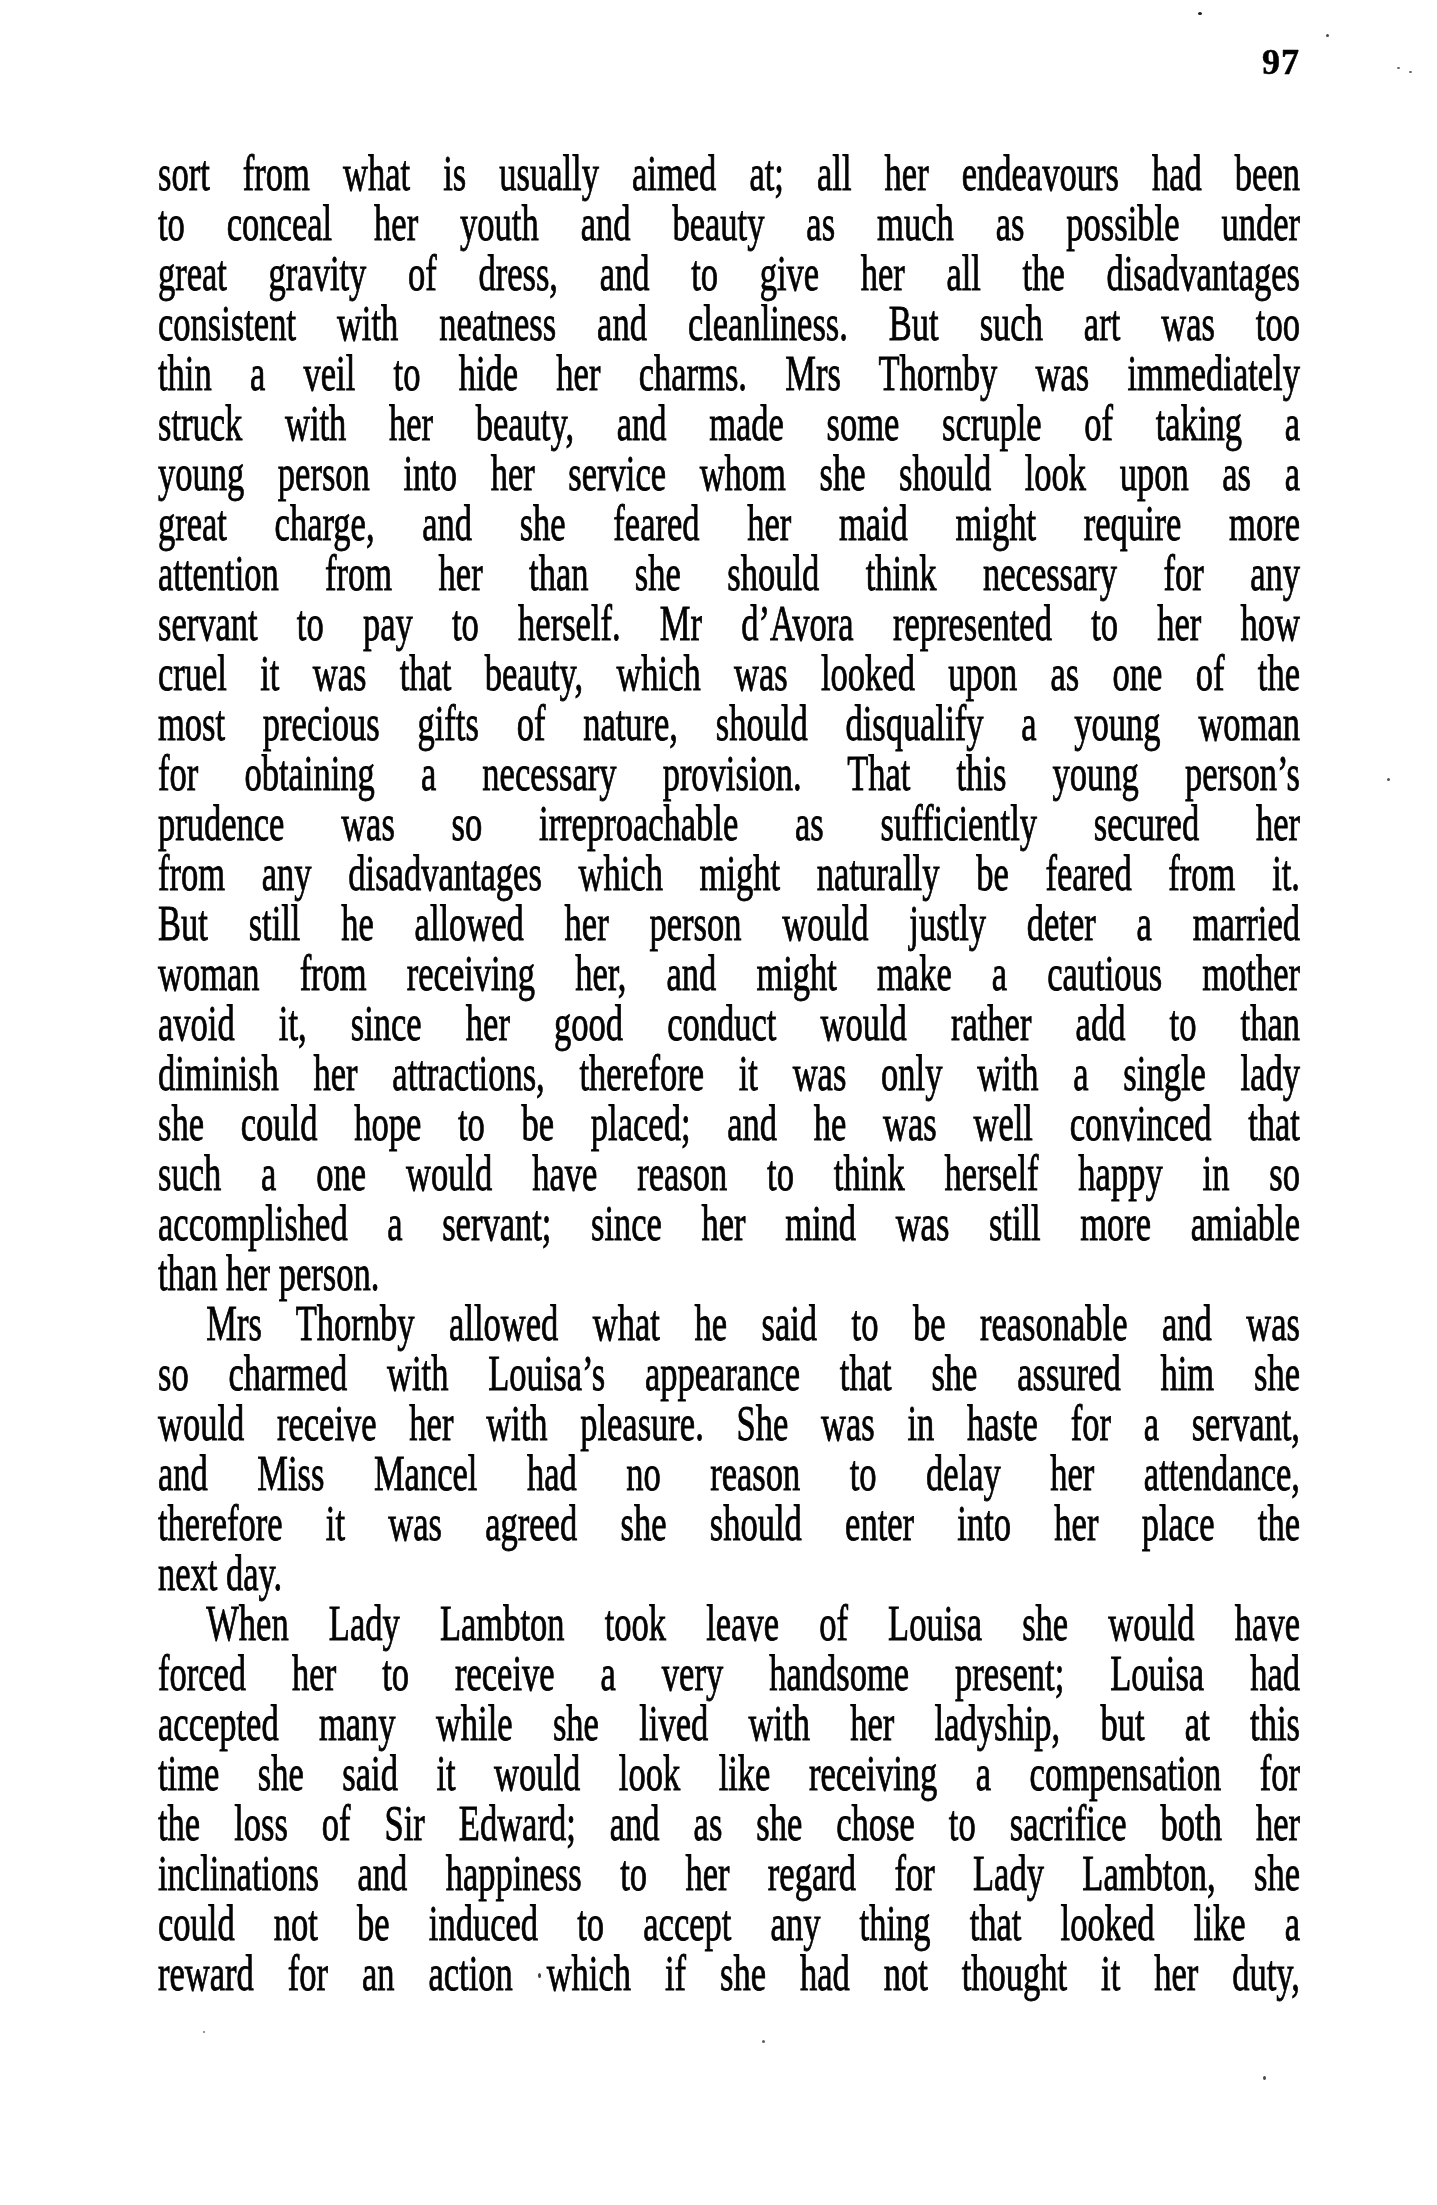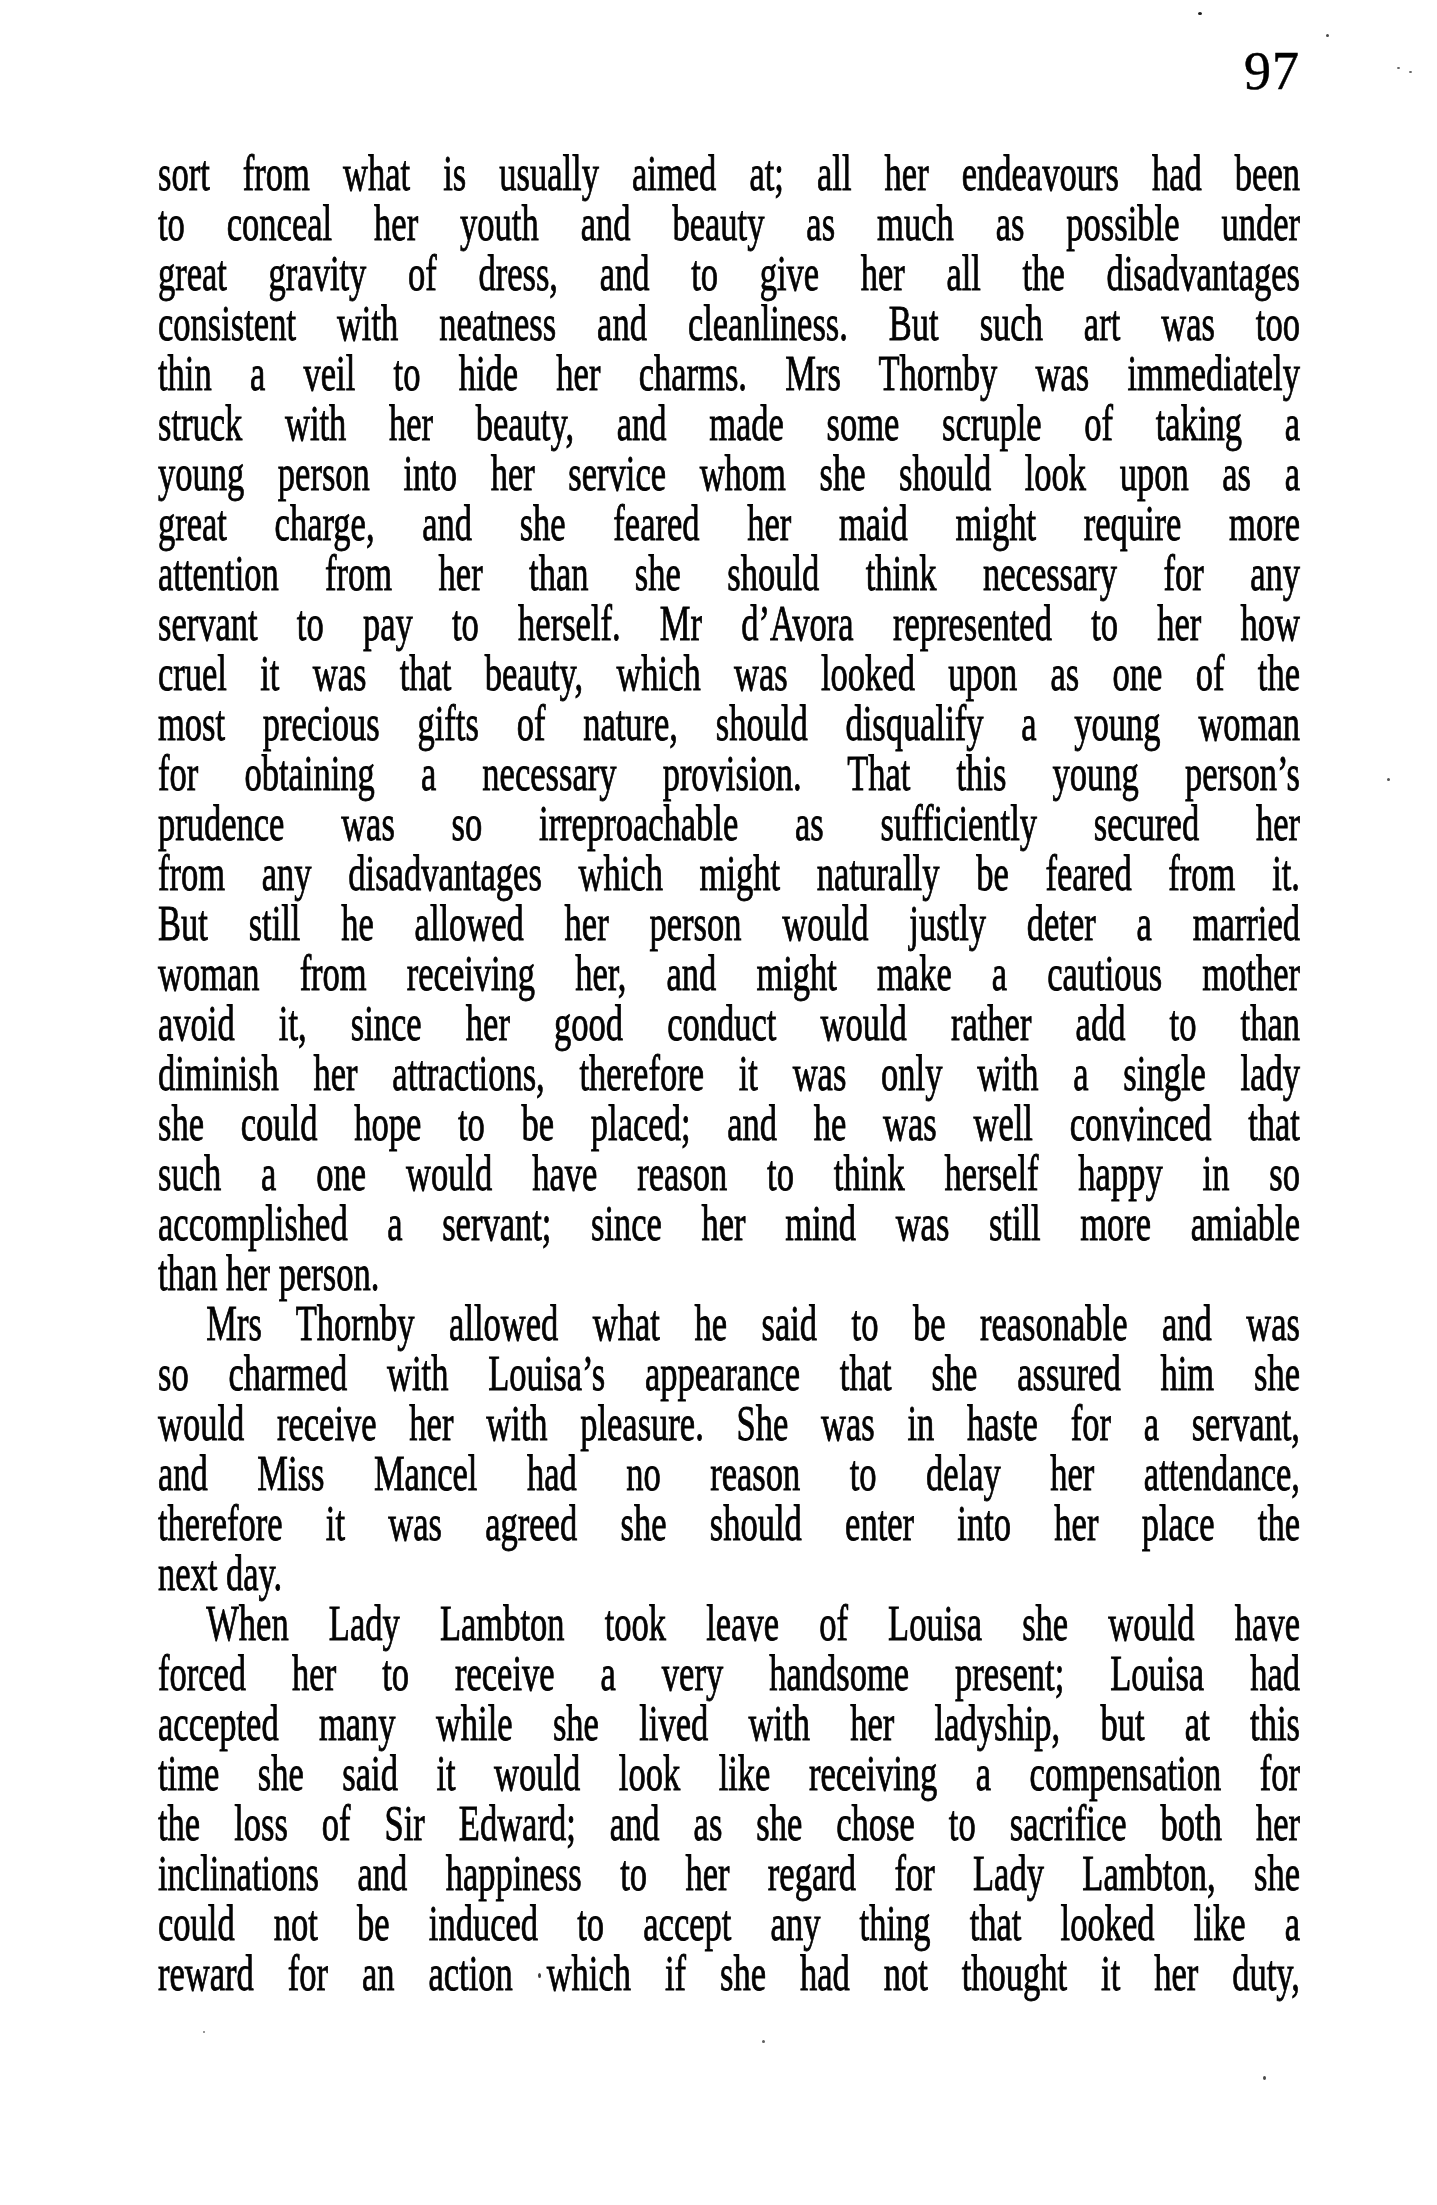--- a/index.html
+++ b/index.html
@@ -13,23 +13,23 @@
     height: 2205px;
     background: #ffffff;
     overflow: hidden;
     font-family: "Liberation Serif", "DejaVu Serif", serif;
     color: #000000;
   }
   .page-number {
     position: absolute;
     top: 44px;
     right: 137px;
-    font-size: 54px;
+    font-size: 36px;
     line-height: 1;
-    font-weight: normal;
+    font-weight: bold;
     letter-spacing: 1px;
     color: #000000;
     -webkit-text-stroke: 0.5px #000;
   }
   
   .text-block {
     position: absolute;
     left: 158px;
     top: 148px;
     width: 1655px;

